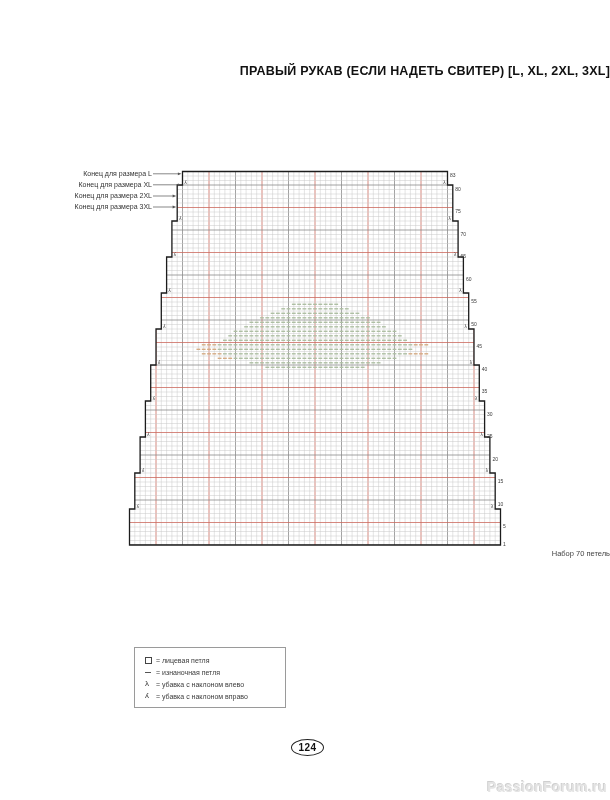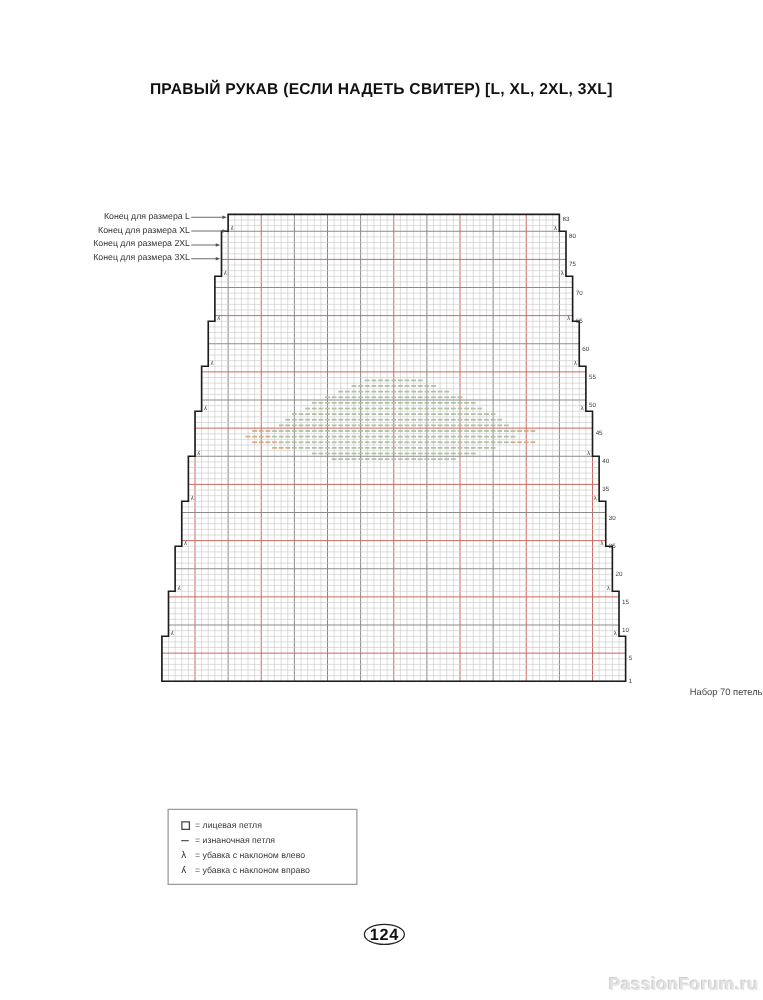--- a/index.html
+++ b/index.html
@@ -2,21 +2,21 @@
 <html><head>
 <meta charset="utf-8">
 <style>
   html,body{margin:0;padding:0;}
   body{
     width:610px;height:800px;position:relative;background:#ffffff;
     font-family:"Liberation Sans","DejaVu Sans",sans-serif;color:#222;
     overflow:hidden;
   }
   .page-title{
-    position:absolute;top:64px;left:0;right:0;text-align:center;
+    position:absolute;top:64px;left:0;right:0;text-align:right;
     font-size:12.5px;font-weight:bold;letter-spacing:.2px;color:#111;
   }
   .chart-svg{position:absolute;top:0;left:0;}
   .size-label{
     position:absolute;right:458px;width:200px;text-align:right;
     font-size:7px;color:#333;line-height:9px;white-space:nowrap;
   }
   .cast-on{
     position:absolute;top:549px;left:0;right:0;text-align:right;
     font-size:7.5px;color:#444;
@@ -30,21 +30,21 @@
   .legend-sym{width:11px;display:inline-flex;align-items:center;justify-content:flex-start;color:#333;}
   .sym-box{width:5px;height:5px;border:1.2px solid #444;display:inline-block;background:#fff;}
   .sym-dash{display:inline-block;width:6px;border-top:1.4px solid #555;margin-top:1px;}
   .sym-dec{font-size:8px;line-height:8px;display:inline-block;}
   .sym-dec.mirror{transform:scaleX(-1);}
   .legend-label{white-space:nowrap;}
   .page-number{
     position:absolute;left:291px;top:739px;width:33px;height:17px;
     border:1.2px solid #222;border-radius:50%;box-sizing:border-box;
     display:flex;align-items:center;justify-content:center;
-    font-size:13px;font-weight:bold;letter-spacing:.5px;color:#111;background:#fff;
+    font-size:10px;font-weight:bold;letter-spacing:.5px;color:#111;background:#fff;
   }
   .watermark{
     position:absolute;right:3px;bottom:5px;
     font-size:14px;font-weight:bold;color:#e4e4e4;
     text-shadow:-1px -1px 0 #cfcfcf, 1px 1px 0 #ffffff;
     letter-spacing:.3px;
   }
 </style>
 </head>
 <body>

